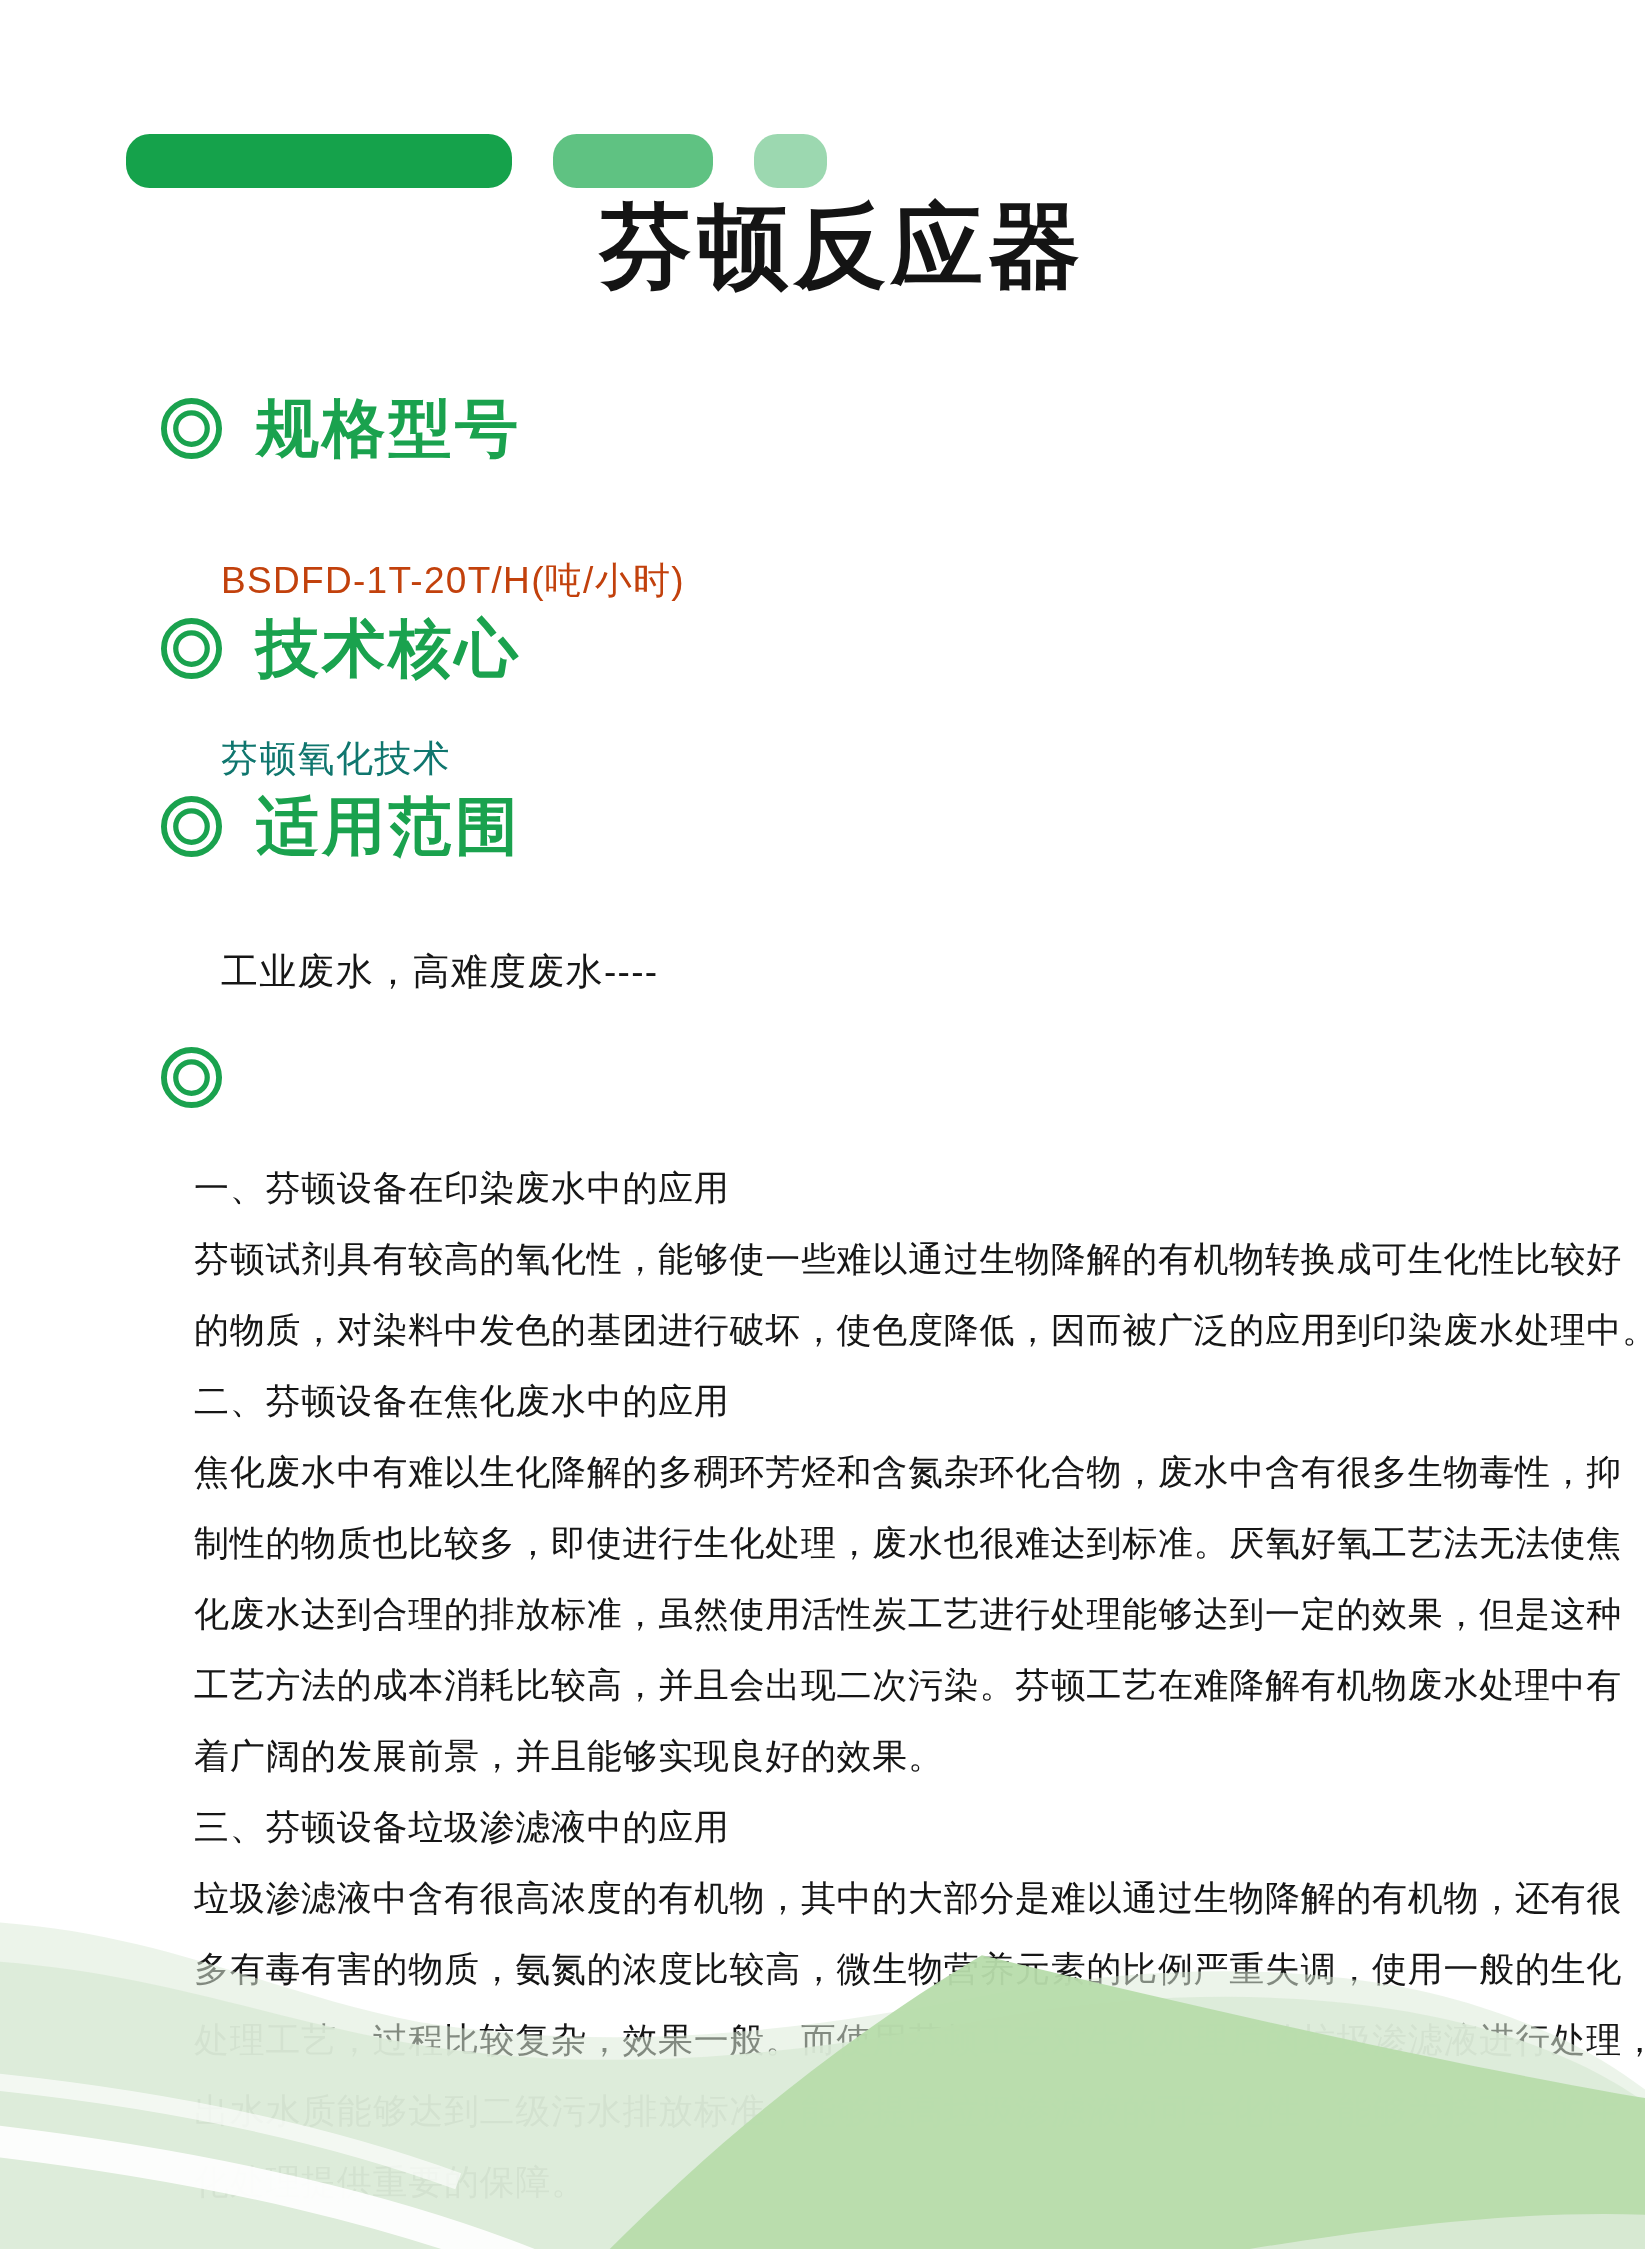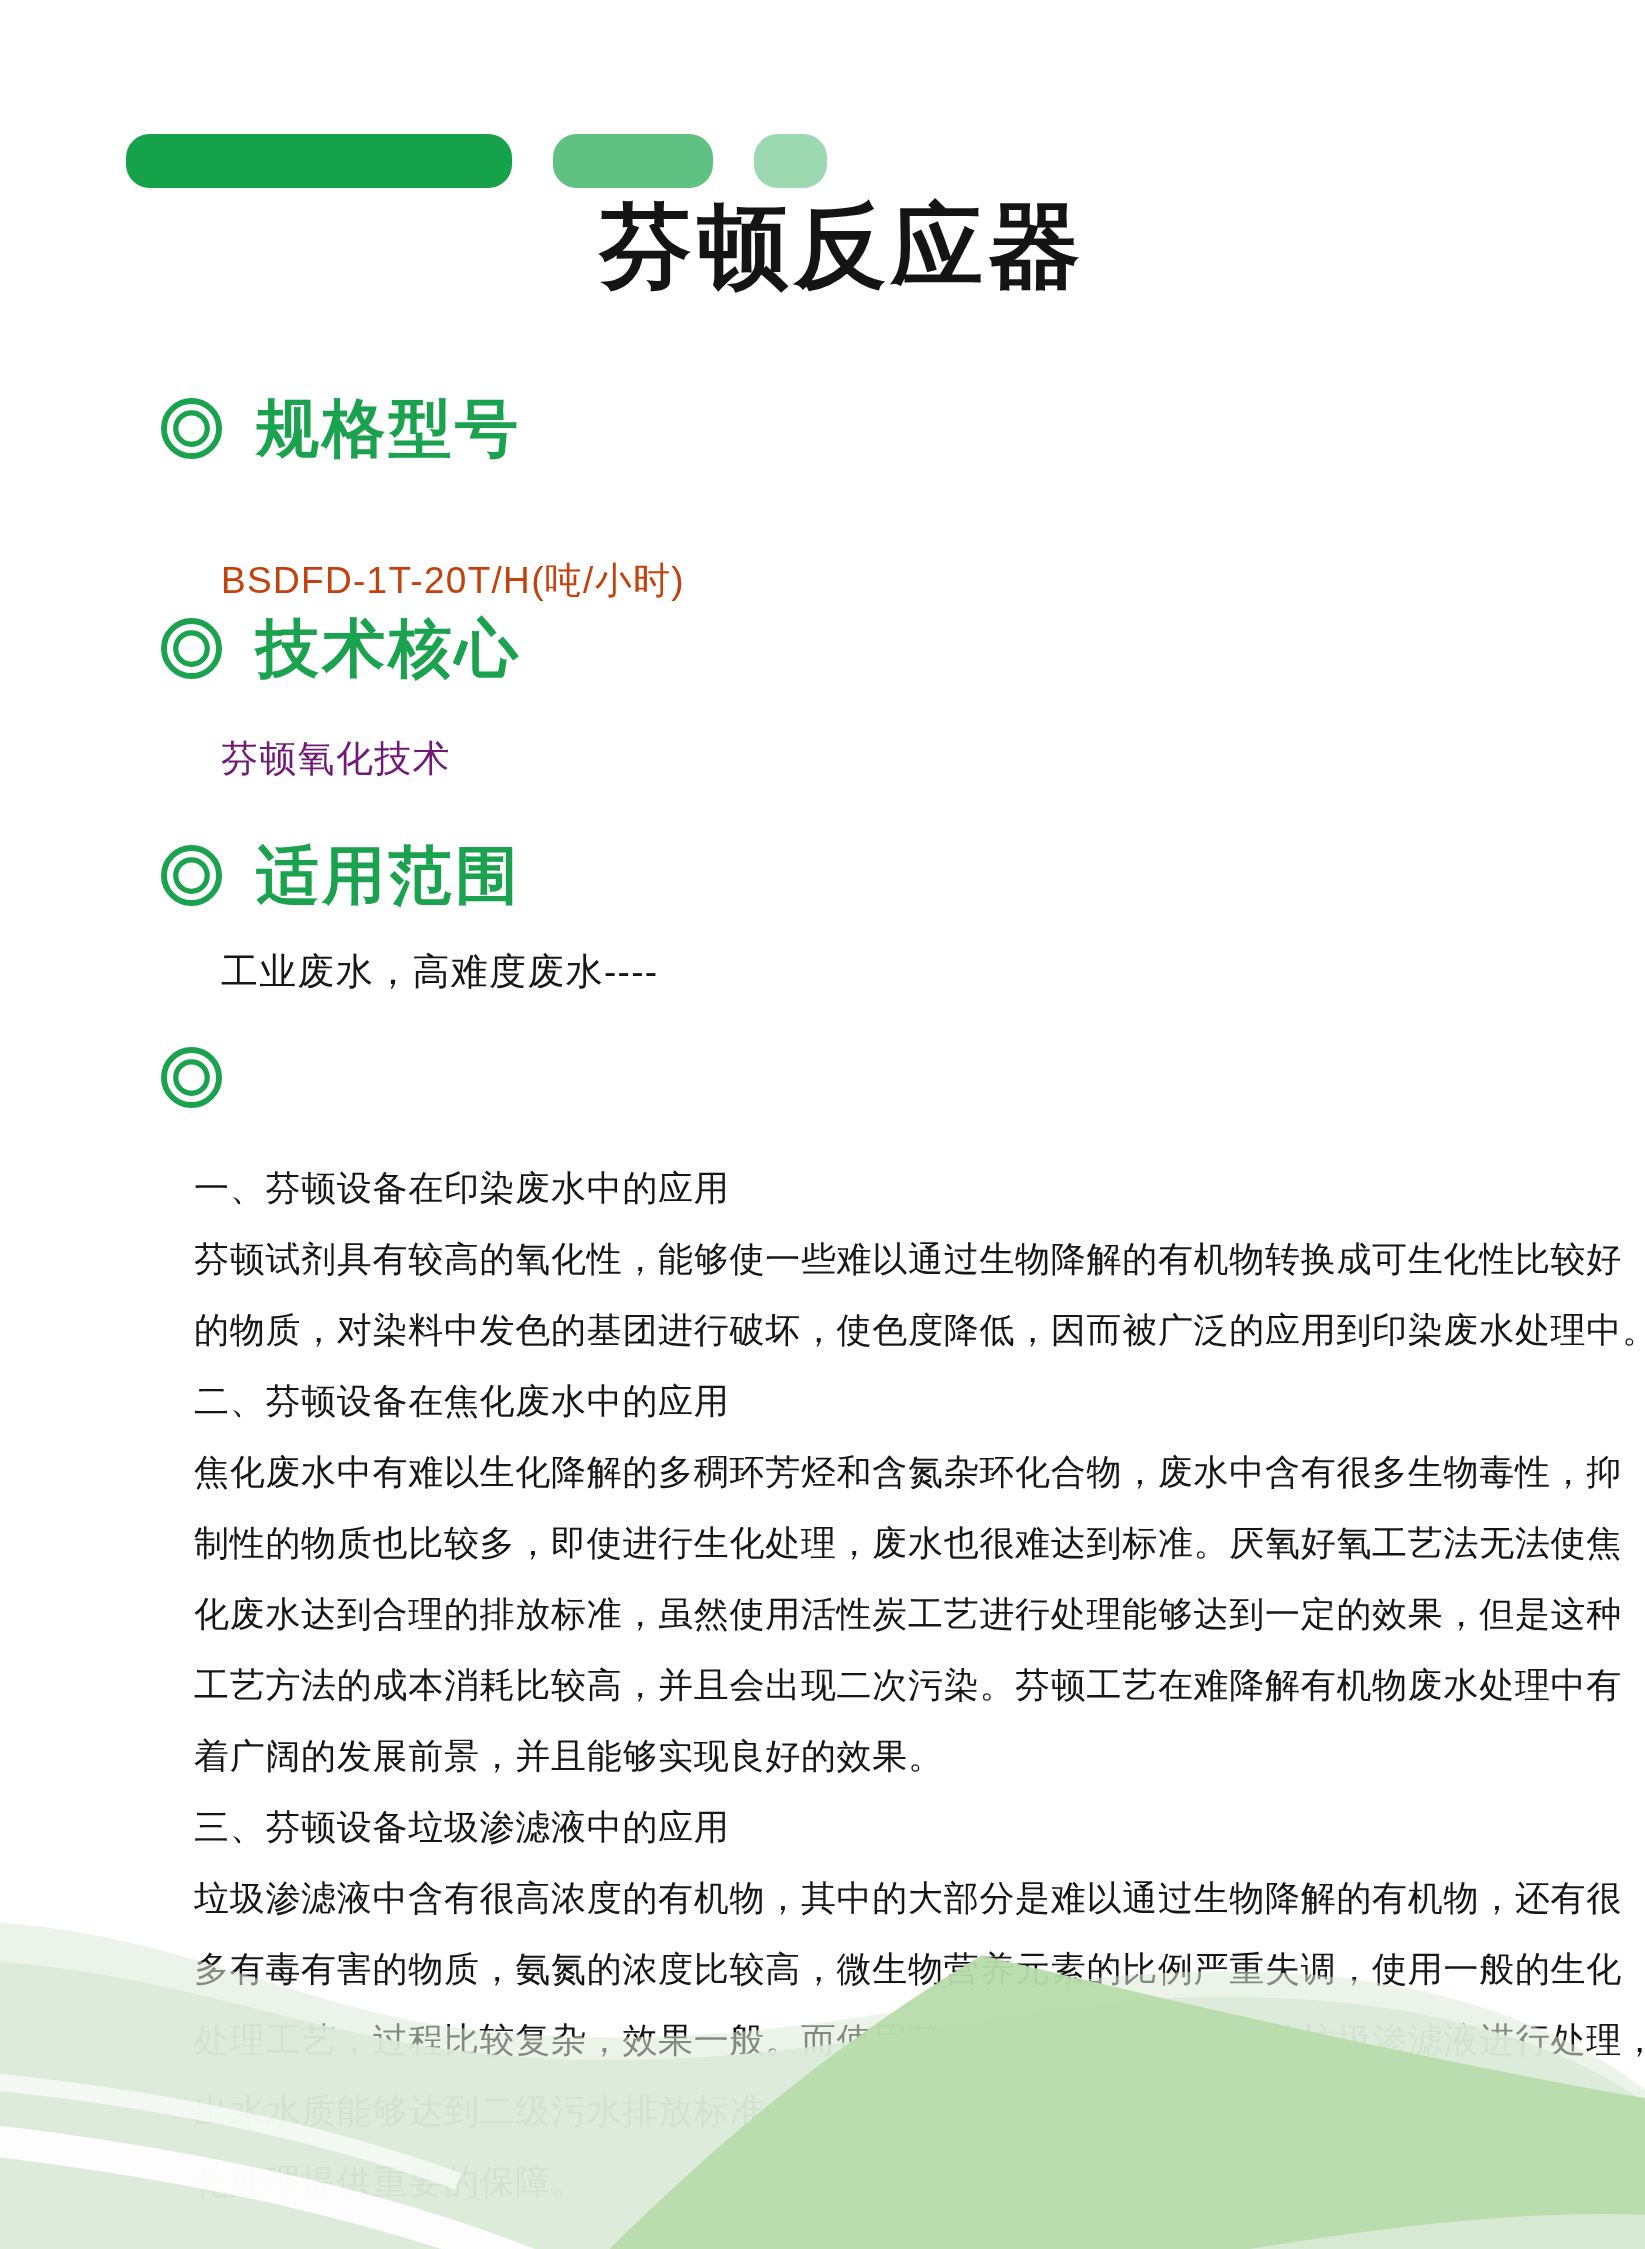--- a/index.html
+++ b/index.html
@@ -19,21 +19,21 @@
     text-align:center;font-size:92px;font-weight:800;letter-spacing:5.2px;
     line-height:1.1;
     padding-left:46px;
   }
   
   .heading-row{position:absolute;display:flex;align-items:center;gap:33px;left:160px;}
   .heading-row .ring-icon{width:63px;height:63px;flex:0 0 auto;}
   .heading-text{font-size:63px;font-weight:800;letter-spacing:3.3px;line-height:1.05;}
   .h-spec{top:395px;}
   .h-tech{top:615px;}
-  .h-scope{top:842px;}
+  .h-scope{top:793px;}
   .h-app{top:1046px;}
   
   .sec-body{position:absolute;left:221px;font-size:37px;letter-spacing:1.3px;white-space:nowrap;}
   .b-spec{top:512px;}
   .b-tech{top:734px;}
   .b-scope{top:947px;}
   
   .para-block{position:absolute;left:194px;top:1152px;width:1453px;}
   .para-line{
     height:71px;line-height:71px;font-size:35px;letter-spacing:0.7px;
@@ -60,21 +60,21 @@
 </div>
 <div class="sec-body b-spec" style="color: #c2410c; margin-top: 44px;">BSDFD-1T-20T/H(吨/小时)</div>
 
 <div class="heading-row h-tech">
   <svg class="ring-icon" viewBox="0 0 96 96">
     <circle cx="48" cy="48" r="42" fill="none" stroke-width="9" stroke="#1aa24e"></circle>
     <circle cx="48" cy="48" r="24" fill="none" stroke-width="8" stroke="#1aa24e"></circle>
   </svg>
   <span class="heading-text" style="color: rgb(26, 162, 78);">技术核心</span>
 </div>
-<div class="sec-body b-tech" style="color: #701a75; font-family: Liberation Mono, monospace;">芬顿氧化技术</div>
+<div class="sec-body b-tech" style="color: #0f766e; font-family: Liberation Mono, monospace;">芬顿氧化技术</div>
 
 <div class="heading-row h-scope">
   <svg class="ring-icon" viewBox="0 0 96 96">
     <circle cx="48" cy="48" r="42" fill="none" stroke-width="9" stroke="#1aa24e"></circle>
     <circle cx="48" cy="48" r="24" fill="none" stroke-width="8" stroke="#1aa24e"></circle>
   </svg>
   <span class="heading-text" style="color: rgb(26, 162, 78);">适用范围</span>
 </div>
 <div class="sec-body b-scope" style="color: rgb(22, 22, 22);">工业废水，高难度废水----</div>
 

